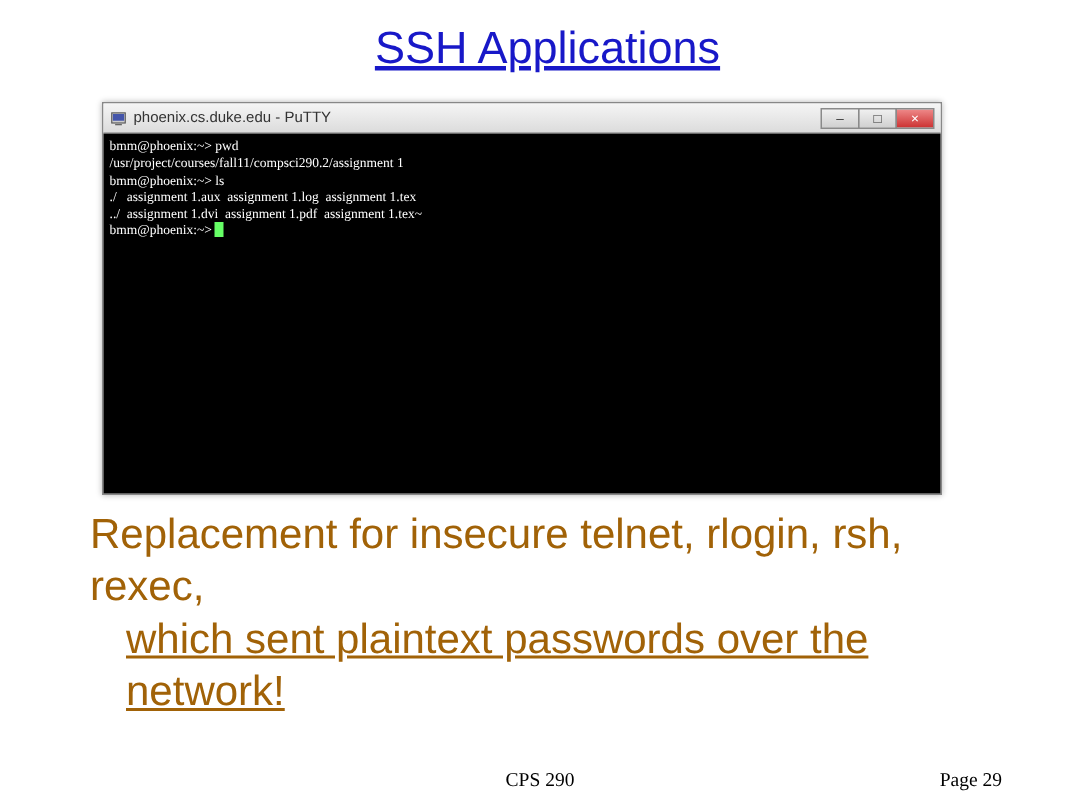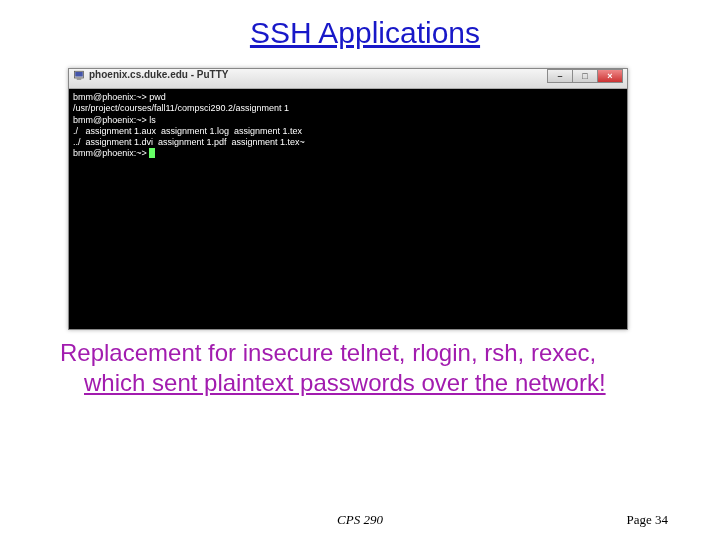--- a/index.html
+++ b/index.html
@@ -34,26 +34,25 @@
     width: 560px;
     margin: 0 0 8px 8px;
     border: 1px solid #888;
     box-shadow: 0 0 4px rgba(0,0,0,0.3);
   }
   .titlebar {
     height: 20px;
     background: linear-gradient(to bottom, #f5f5f5, #dcdcdc);
     border-bottom: 1px solid #aaa;
     display: flex;
-    align-items: flex-start;
+    align-items: center;
     padding: 0 4px;
     font-family: "Segoe UI", Tahoma, sans-serif;
     font-size: 10px;
     color: #333;
-    font-weight: bold;
   }
   .titlebar-icon {
     width: 12px;
     height: 12px;
     margin-right: 4px;
     display: inline-flex;
     align-items: center;
   }
   .titlebar-icon svg { width: 12px; height: 12px; }
   .titlebar-text { flex: 1; }
@@ -73,38 +72,38 @@
     color: #333;
     margin-left: -1px;
   }
   .win-btn.close {
     background: linear-gradient(to bottom,#e88,#c33);
     color: #fff;
   }
   .terminal-body {
     background: #000;
     color: #fff;
-    font-family: Liberation Sans, sans-serif;
+    font-family: Liberation Serif, serif;
     font-size: 9px;
     line-height: 1.25;
     padding: 3px 4px;
     height: 240px;
     white-space: pre;
     overflow: hidden;
   }
   .cursor {
     display: inline-block;
     width: 6px;
     height: 10px;
     background: #6f6;
     vertical-align: text-bottom;
   }
   .caption {
-    font-size: 24px;
-    color: #a21caf;
+    font-size: 28px;
+    color: #a16207;
     line-height: 1.25;
     margin-top: 4px;
     padding-left: 0;
   }
   .caption-line2 {
     padding-left: 24px;
     text-decoration: underline;
   }
   .footer {
     position: absolute;
@@ -113,21 +112,20 @@
     width: 100%;
     display: flex;
     font-family: Georgia, "Times New Roman", serif;
     font-size: 13px;
     color: #000;
   }
   .footer-center {
     position: absolute;
     left: 50%;
     transform: translateX(-50%);
-    font-style: italic;
   }
   .footer-right {
     position: absolute;
     right: 52px;
   }
 </style>
 </head>
 <body>
 
 <div class="slide">
@@ -159,16 +157,16 @@
 <span>bmm@phoenix:~&gt; </span><span class="cursor"></span></div>
   </div>
 
   <div class="caption">
     <div>Replacement for insecure telnet, rlogin, rsh, rexec,</div>
     <div class="caption-line2">which sent plaintext passwords over the network!</div>
   </div>
 
   <div class="footer">
     <span class="footer-center">CPS 290</span>
-    <span class="footer-right">Page 34</span>
+    <span class="footer-right">Page 29</span>
   </div>
 
 </div>
 
 </body></html>

